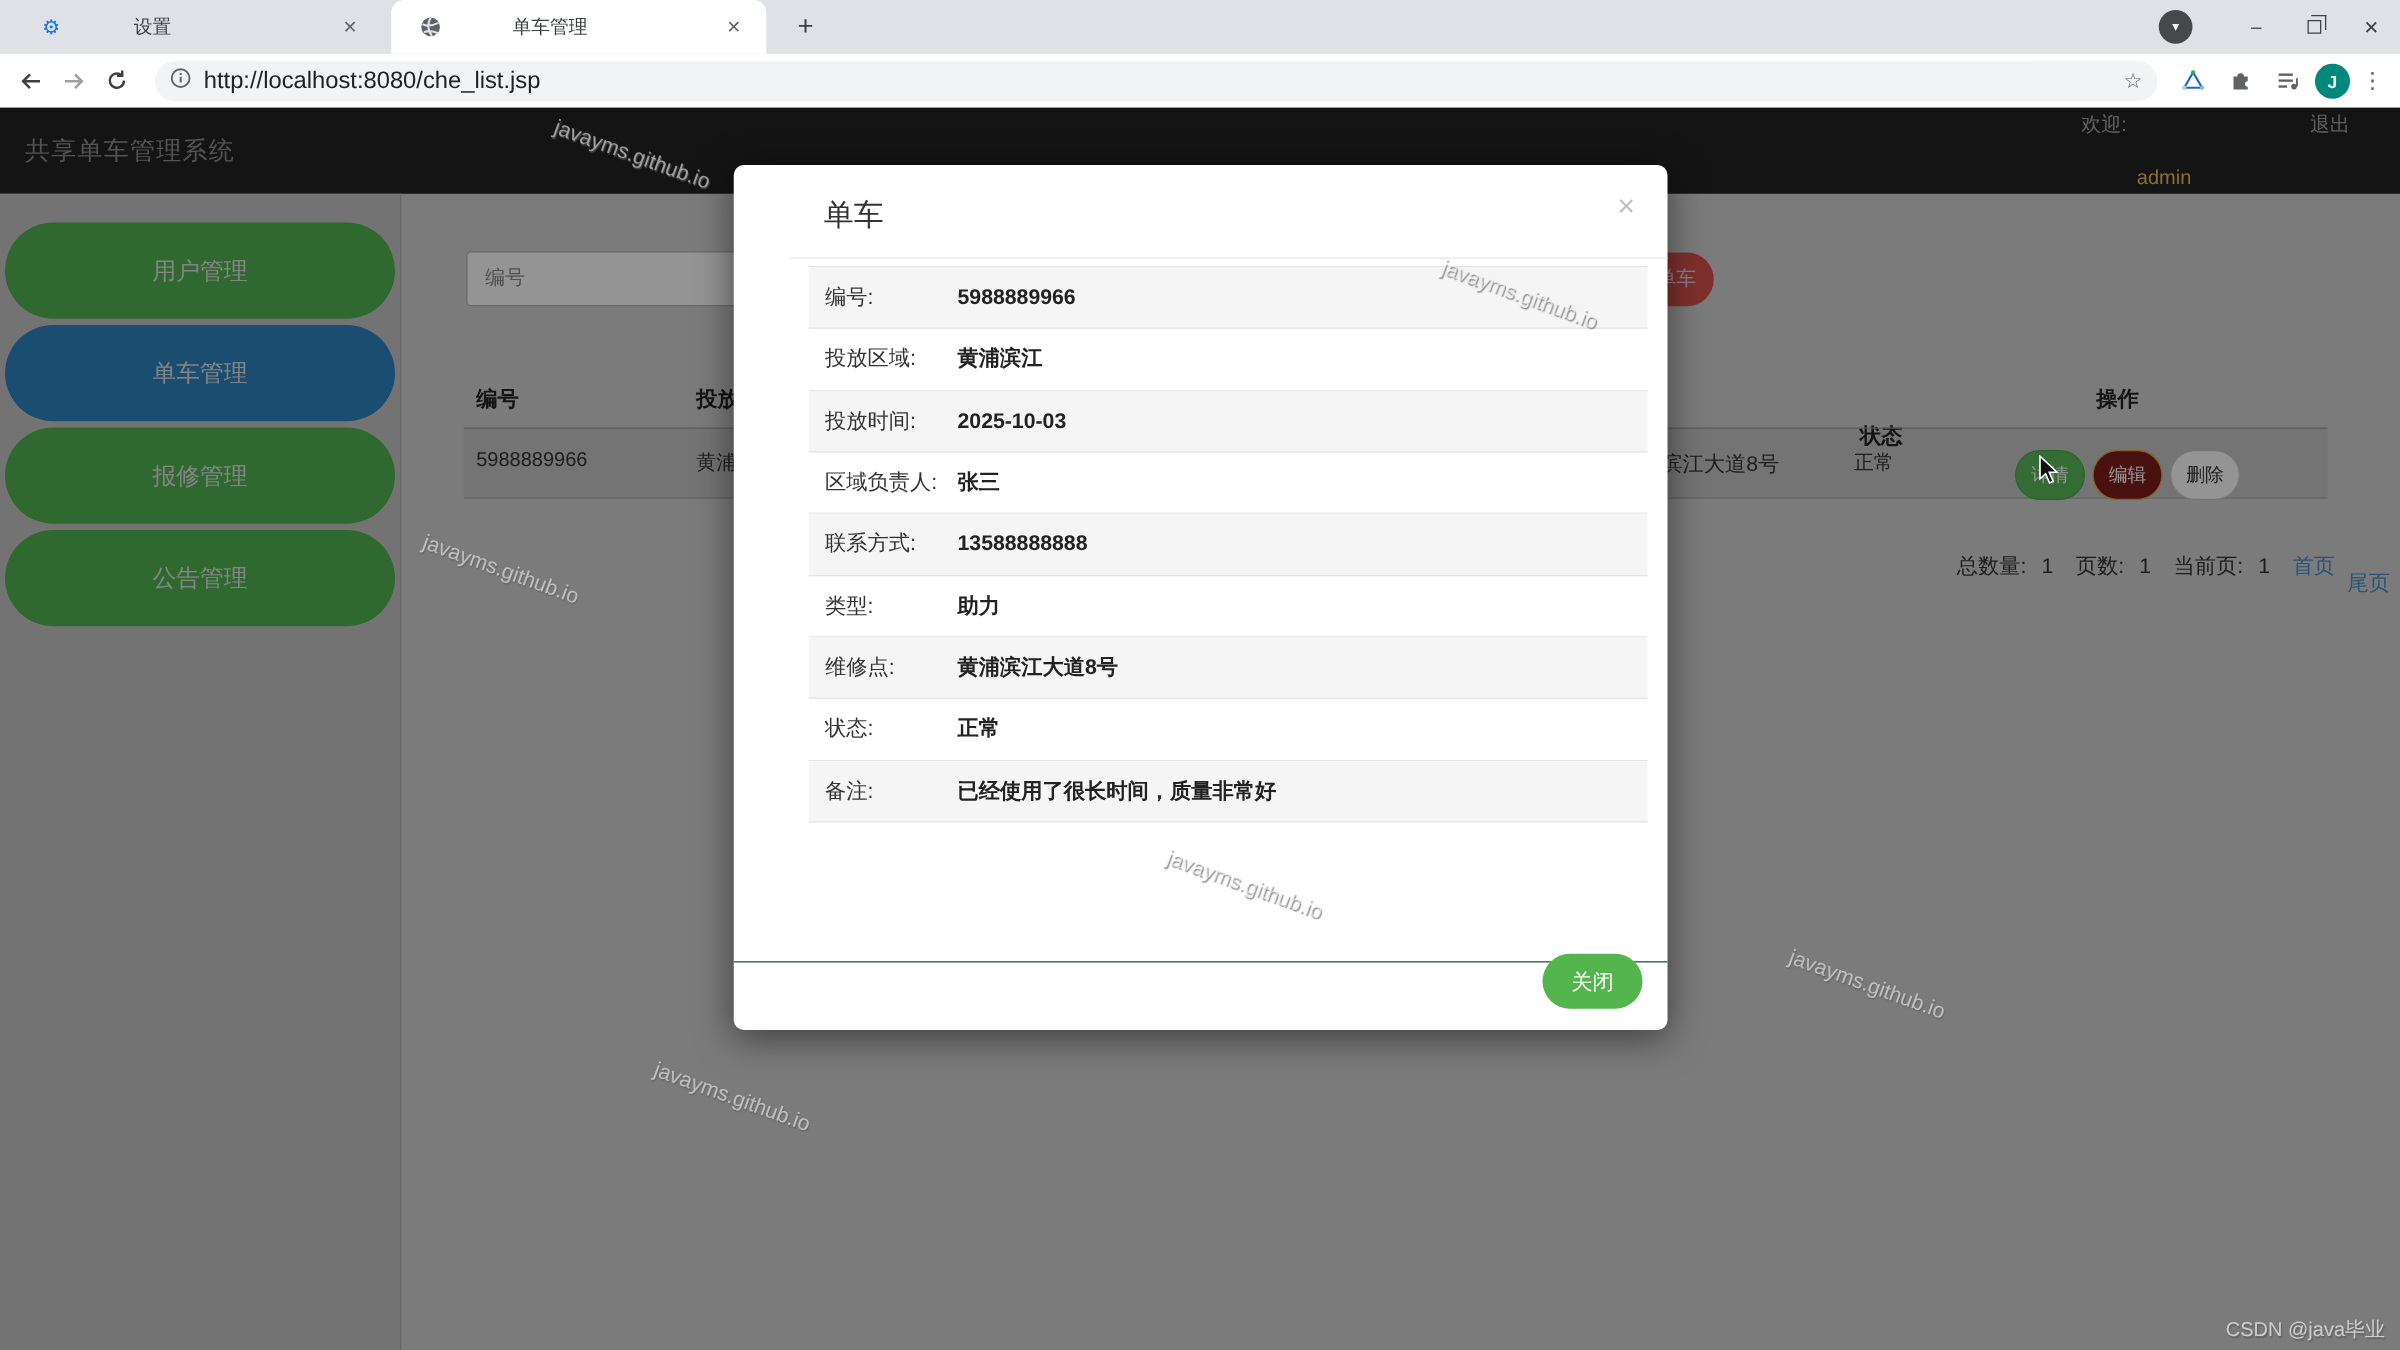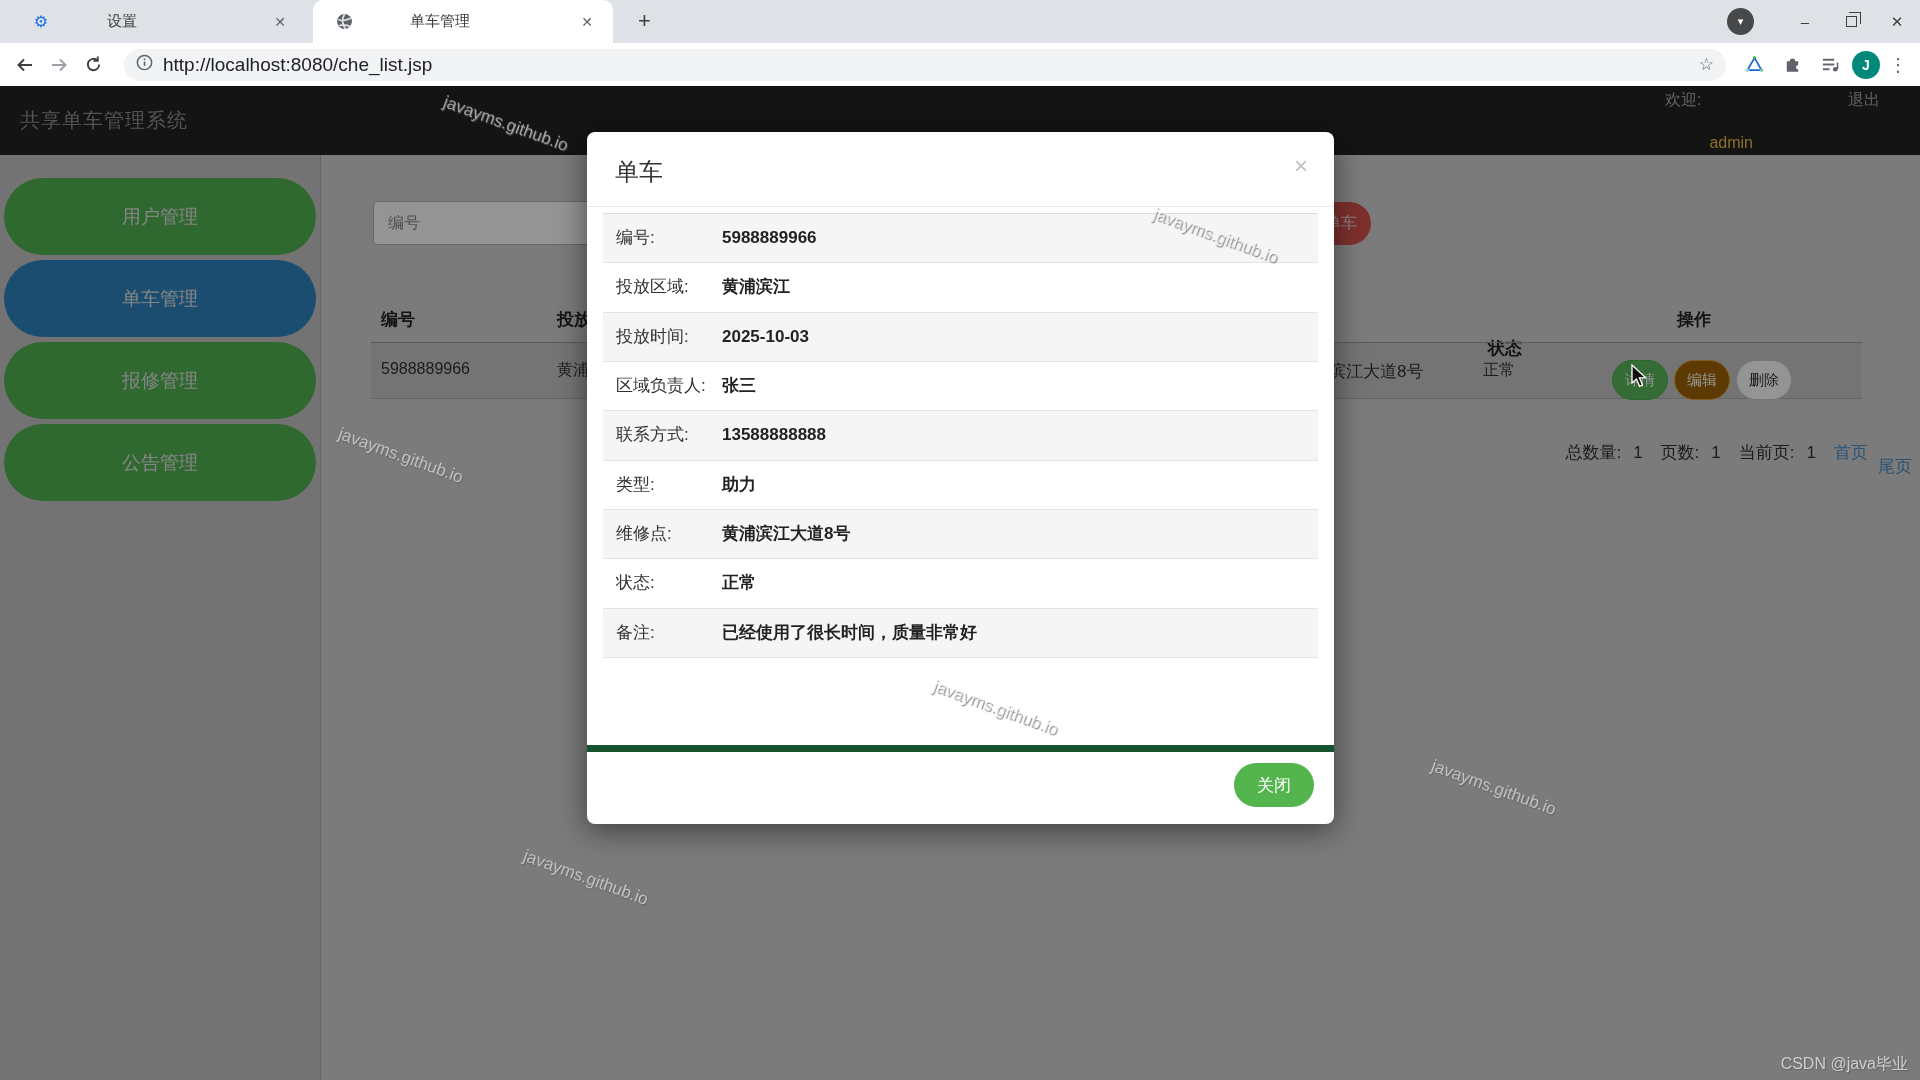--- a/index.html
+++ b/index.html
@@ -70,43 +70,43 @@
   .thead-line { position:absolute; left:371px; top:256px; width:1491px; border-top:1px solid #9b9b9b; z-index:2; }
   .trow { position:absolute; left:371px; top:257px; width:1491px; height:56px; background:rgba(0,0,0,0.05);
       border-bottom:1px solid #adadad; z-index:2; font-size:16px; color:#333; }
   .trow > span { position:absolute; top:17px; }
   .td1 { left:10px; } .td2 { left:186px; } .td3 { left:924px; font-size:17px; } .td4 { left:1112px; }
   .ops { position:absolute; left:1241px; top:8px; display:flex; gap:6px; }
   .op-btn { height:40px; padding:0 12px; border-radius:20px; border:1px solid transparent; font-size:15px;
       display:flex; align-items:center; justify-content:center;
       font-family:"Liberation Sans","DejaVu Sans",sans-serif; }
   .op-btn:nth-child(1) { background:#5cb85c; border-color:#4cae4c; color:#fff; }
-  .op-btn:nth-child(2) { background:#a16207; border-color:#eea236; color:#fff; }
+  .op-btn:nth-child(2) { background:#7f1d1d; border-color:#eea236; color:#fff; }
   .op-btn:nth-child(3) { background:#fff; border-color:#ccc; color:#333; }
 
   .pagination { position:absolute; right:8px; top:341px; display:flex; align-items:center; gap:6px;
       font-size:17px; color:#333; z-index:2; }
   .pagination .grp { margin-left:12px; }
   .pagination .num { margin-left:6px; }
   .pagination .plink { color:var(--link-blue,#4a90cb); margin-left:12px; }
   .pagination .plink + .plink { margin-left:4px;margin-top:28px; }
 
   
   .backdrop { position:absolute; inset:0; background:rgba(0,0,0,0.42); z-index:10; }
   .modal { position:absolute; left:587px; top:46px; width:747px; height:692px; background:#fff;
-      border-radius:8px; box-shadow:0 6px 30px rgba(0,0,0,0.5); z-index:20; }
+      border-radius:8px; box-shadow:0 6px 30px rgba(0,0,0,0.5); z-index:20;padding-left:44px; }
   .modal-header { position:relative; padding:24px 28px 18px 28px; border-bottom:1px solid #e8e8e8; }
   .modal-title { font-size:24px; color:#333; }
   .modal-x { position:absolute; right:26px; top:22px; font-size:24px; color:#c0c0c0; line-height:1; }
   .mtable { margin:6px 16px 0 16px; border-top:1px solid #ddd; }
   .mrow { display:flex; padding:11px 13px; border-bottom:1px solid #e4e4e4; min-height:48px; align-items:flex-start; }
   .mrow:nth-child(odd) { background:#f5f5f5; }
   .mlabel { width:93px; flex:none; font-size:17px; color:#333; line-height:1.55; }
   .mvalue { margin-left:13px; font-size:17px; font-weight:bold; color:#222; line-height:1.55; }
-  .modal-footer { position:absolute; left:0; bottom:0; width:100%; height:79px; border-top:7px solid #14532d; }
+  .modal-footer { position:absolute; left:0; bottom:0; width:100%; height:55px; border-top:1px solid #14532d; }
   .close-btn { position:absolute; right:20px; bottom:17px; height:44px; padding:0 23px; border:none;
       border-radius:22px; background:var(--accent-green,#54b54e); color:#fff; font-size:17px;
       font-family:"Liberation Sans","DejaVu Sans",sans-serif; }
 
   
   .wm { position:absolute; z-index:40; font-size:17px; color:rgba(255,255,255,0.55);
       text-shadow:1px 1px 1px rgba(95,95,95,0.75); transform:rotate(20deg); white-space:nowrap; pointer-events:none; }
   .wm1 { left:335px; top:360px; } .wm2 { left:520px; top:782px; } .wm3 { left:1150px; top:140px; }
   .wm4 { left:1428px; top:692px; } .wm5 { left:440px; top:28px; }  .wm6 { left:930px; top:612px; }
   .credit { position:absolute; right:12px; bottom:5px; z-index:40; font-size:16px;

